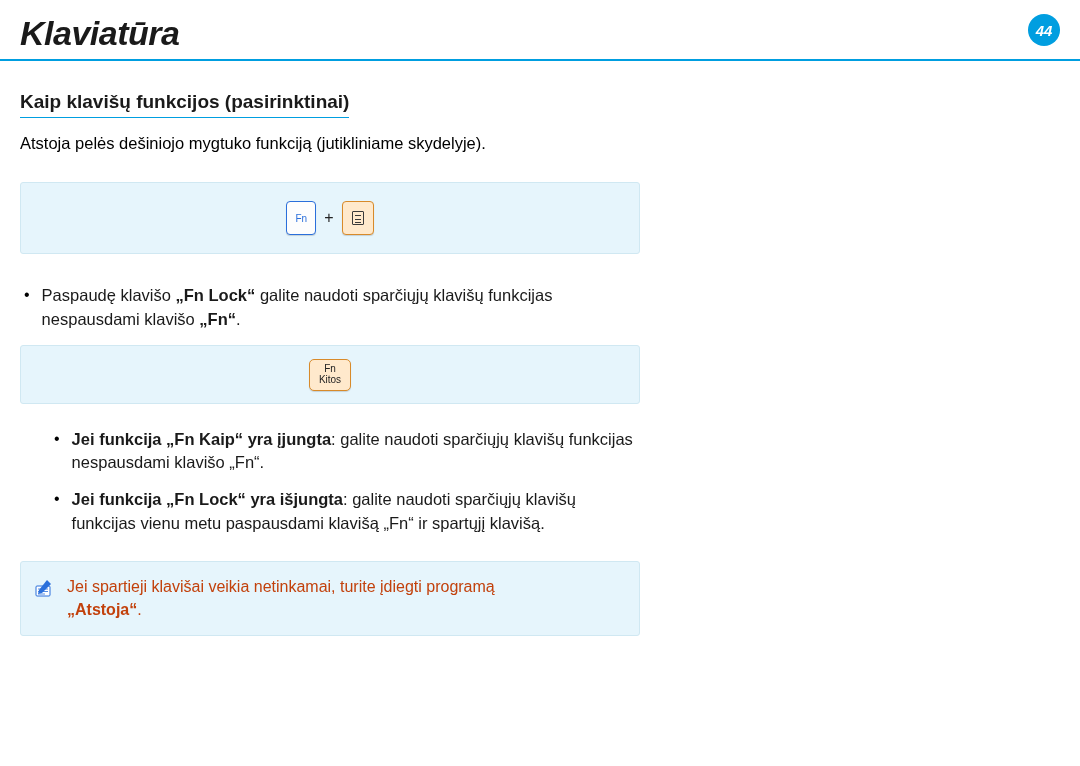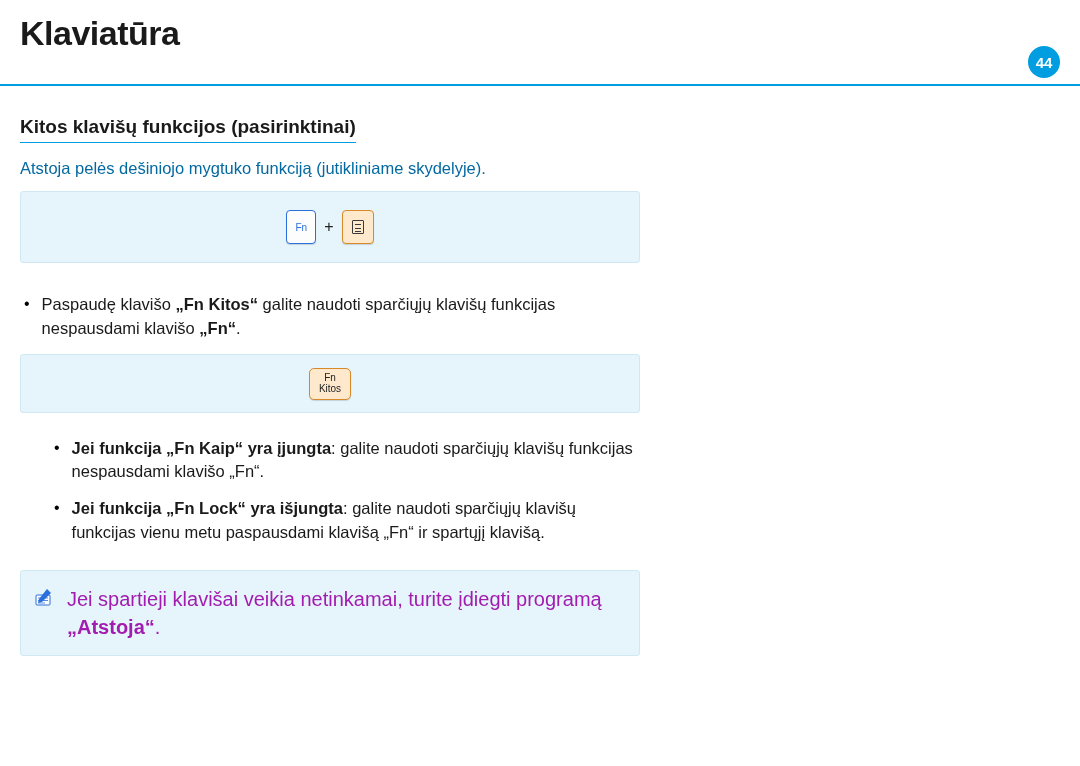--- a/index.html
+++ b/index.html
@@ -10,20 +10,21 @@
     height: 766px;
     position: relative;
     color: #000;
   }
   .header {
     display: flex;
     justify-content: space-between;
     align-items: flex-start;
     padding: 14px 20px 6px 20px;
     border-bottom: 2px solid #009ee0;
+    font-style: italic;
   }
   .title {
     font-size: 34px;
     font-weight: 700;
     color: #1a1a1a;
     letter-spacing: -0.5px;
   }
   .header-right {
     display: flex;
     align-items: center;
@@ -40,40 +41,39 @@
     width: 32px;
     height: 32px;
     border-radius: 50%;
     background: #009ee0;
     color: #fff;
     display: flex;
     align-items: center;
     justify-content: center;
     font-size: 15px;
     font-weight: 600;
-    margin-top: 32px;
   }
   .content {
     padding: 30px 20px 20px 20px;
     max-width: 660px;
   }
   .section-heading {
     font-size: 19px;
     font-weight: 700;
     color: #1a1a1a;
     border-bottom: 1.5px solid #009ee0;
     display: inline-block;
     padding-bottom: 4px;
     margin-bottom: 14px;
   }
   .para {
     font-size: 16.5px;
     line-height: 1.35;
-    margin-bottom: 12px;
-    color: #0369a1;
+    margin-bottom: 28px;
+    color: #000000;
   }
   .key-box {
     background: #e6f5fc;
     border: 1px solid #d0e8f2;
     border-radius: 3px;
     padding: 18px 10px;
     text-align: center;
     margin-bottom: 30px;
   }
   .key-row {
@@ -180,57 +180,57 @@
     display: flex;
     gap: 12px;
     align-items: flex-start;
     margin-top: 26px;
   }
   .note-icon {
     flex-shrink: 0;
     padding-top: 2px;
   }
   .note-text {
-    font-size: 20px;
+    font-size: 16px;
     line-height: 1.4;
-    color: #a21caf;
+    color: #c2410c;
   }
 </style>
 </head>
 <body>
 
 <div class="header">
   <div class="title">Klaviatūra</div>
   <div class="header-right">
     <div class="page-circle">44</div>
   </div>
 </div>
 
 <div class="content">
 
-  <div class="section-heading">Kitos klavišų funkcijos (pasirinktinai)</div>
+  <div class="section-heading">Kaip klavišų funkcijos (pasirinktinai)</div>
 
   <div class="para">Atstoja pelės dešiniojo mygtuko funkciją (jutikliniame skydelyje).</div>
 
   <div class="key-box">
     <div class="key-row">
       <div class="key-fn">Fn</div>
       <div class="plus">+</div>
       <div class="key-menu">
         <div class="menu-icon">
             <span class="line3"></span>
           </div>
       </div>
     </div>
   </div>
 
   <div class="bullet-block">
     <div class="bullet-dot">•</div>
     <div class="bullet-text">
-      <span>Paspaudę klavišo </span><span class="bold">„Fn Kitos“</span><span> galite naudoti sparčiųjų klavišų funkcijas nespausdami klavišo </span><span class="bold">„Fn“</span><span>.</span>
+      <span>Paspaudę klavišo </span><span class="bold">„Fn Lock“</span><span> galite naudoti sparčiųjų klavišų funkcijas nespausdami klavišo </span><span class="bold">„Fn“</span><span>.</span>
     </div>
   </div>
 
   <div class="key-box2">
     <div class="key-fnlock">
       <span>Fn</span>
       <span>Kitos</span>
     </div>
   </div>
 

